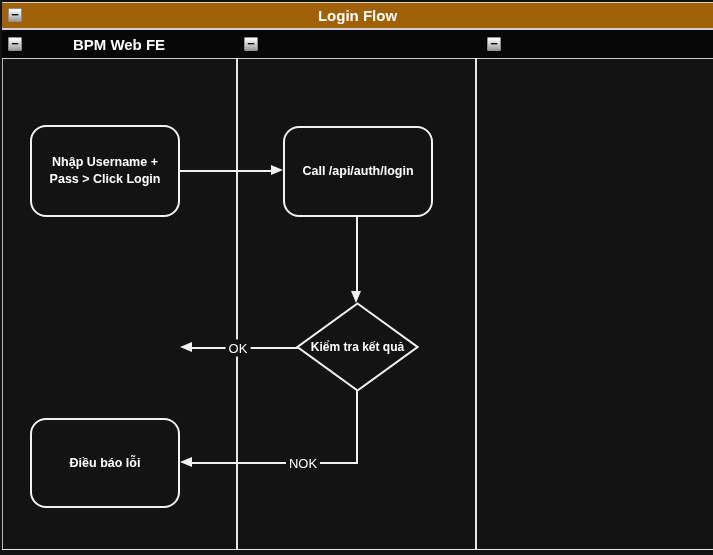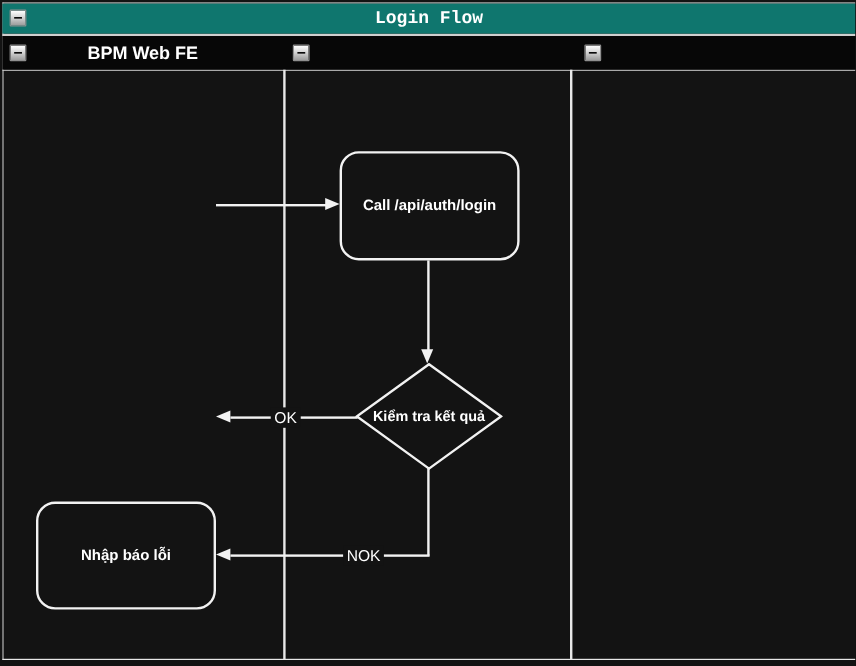--- a/index.html
+++ b/index.html
@@ -3,23 +3,23 @@
 <meta charset="utf-8">
 <style>
   html,body{margin:0;padding:0;background:#131313;}
   .canvas{
     position:relative;width:713px;height:555px;background:#131313;
     font-family:"Liberation Sans","DejaVu Sans",sans-serif;color:#fff;
     overflow:hidden;
   }
   .hline,.vline{position:absolute;background:#cfcfcf;}
   .title-row{
-    position:absolute;left:2px;top:3px;width:711px;height:25px;background:#0f766e;
+    position:absolute;left:2px;top:3px;width:711px;height:25px;background:#a16207;
     display:flex;align-items:center;justify-content:center;
-    font-weight:bold;font-size:15px;z-index:4;font-family:Liberation Mono, monospace;
+    font-weight:bold;font-size:15px;z-index:4;
   }
   .header-row{
     position:absolute;left:2px;top:30px;width:711px;height:28px;background:#070707;
     display:flex;z-index:2;gap:32px;
   }
   .lane-header{
     display:flex;align-items:center;justify-content:center;
     font-weight:bold;font-size:15px;height:100%;
   }
   .collapse-btn{
@@ -98,30 +98,33 @@
 
   <div class="edge" style="left:192px;top:347px;width:106px;height:2px;"></div>
   <div class="arrowhead ah-left" style="left:180px;top:342px;"></div>
   <div class="edge-label" style="left:238px;top:348px;">OK</div>
 
   <div class="edge" style="left:356px;top:390px;width:2px;height:73px;"></div>
   <div class="edge" style="left:192px;top:462px;width:166px;height:2px;"></div>
   <div class="arrowhead ah-left" style="left:180px;top:457px;"></div>
   <div class="edge-label" style="left:303px;top:463px;">NOK</div>
 
+  <div class="node" style="left:30px;top:125px;width:150px;height:92px;">
+    <span>Nhập Username + Pass &gt; Click Login</span>
+  </div>
 
   <div class="node" style="left:283px;top:126px;width:150px;height:91px;padding:4px 8px;">
     <span>Call /api/auth/login</span>
   </div>
 
   <svg class="diamond-svg" style="left:296px;top:302px;" width="123" height="90" viewBox="0 0 123 90">
     <polygon points="61.5,1.5 121.5,45 61.5,88.5 1.5,45" fill="#131313" stroke="#f2f2f2" stroke-width="2"></polygon>
   </svg>
   <div class="diamond-label" style="left:296px;top:302px;width:123px;height:90px;">
     <span>Kiểm tra kết quả</span>
   </div>
 
 
   <div class="node" style="left:30px;top:418px;width:150px;height:90px;">
-    <span>Nhập báo lỗi</span>
+    <span>Điều báo lỗi</span>
   </div>
 
 </div>
 
 </body></html>

